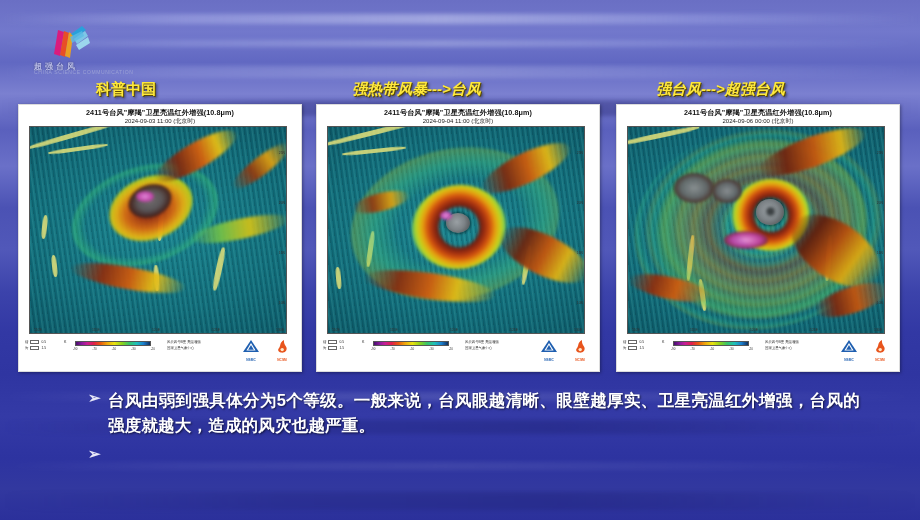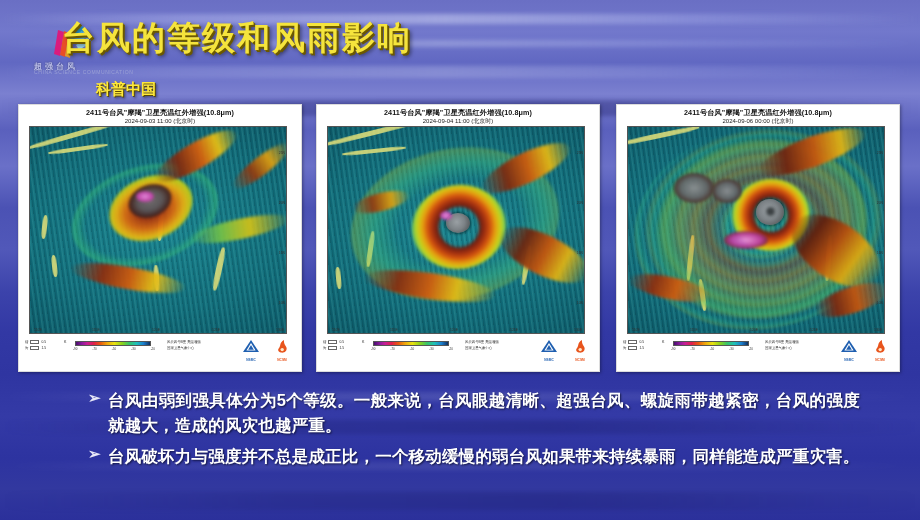--- a/index.html
+++ b/index.html
@@ -241,24 +241,25 @@
         <path d="M23 14 L34 6 L38 10 L27 18 Z" fill="#27a3dc"></path>
         <path d="M26 19 L37 11 L40 16 L29 24 Z" fill="#7fcbe8"></path>
         <path d="M28 25 L40 17 L42 23 L31 30 Z" fill="#9fdcef"></path>
         <path d="M22 17 L34 11 L36 16 L24 23 Z" fill="#5bbfe6" opacity=".8"></path>
       </g>
     </svg>
 
     <div id="logo-sub">超强台风</div>
     <div id="logo-sub-en">CHINA SCIENCE COMMUNICATION</div>
 
-    <div id="slide-title">台风的等级和风雨影响</div>
   </div>
 
   <div class="col-heading h1">科普中国</div>
+  <div class="col-heading h2">强热带风暴---&gt;台风</div>
+  <div class="col-heading h3">强台风---&gt;超强台风</div>
 
   <div class="panel" id="panel-1">
     <div class="panel-cap">2411号台风"摩羯"卫星亮温红外增强(10.8μm)</div>
     <div class="panel-cap2">2024-09-03 11:00 (北京时)</div>
 
     <div class="sat">
       <div class="ocean"></div>
 
       <div class="coast" style="left:-4px;  top:6px;   width:92px;  height:5px;  transform:rotate(-16deg);"></div>
       <div class="coast" style="left:18px;  top:20px;  width:60px;  height:4px;  transform:rotate(-8deg);"></div>
@@ -504,21 +505,20 @@
             <circle cx="10.2" cy="10.6" r="1.7" fill="#fde8c8"></circle>
           </svg>
         <span class="logo-cap" style="color:#e8541c;">NCSM</span>
       </div>
     </div>
   </div>
 
   <div id="bullets">
     <div class="bullet">
       <span class="bullet-marker">➢</span>
-      <div class="bullet-text">台风由弱到强具体分为5个等级。一般来说，台风眼越清晰、超强台风、螺旋雨带越紧密，台风的强度就越大，造成的风灾也越严重。</div>
+      <div class="bullet-text">台风由弱到强具体分为5个等级。一般来说，台风眼越清晰、眼壁越厚实、卫星亮温红外增强，台风的强度就越大，造成的风灾也越严重。</div>
     </div>
     <div class="bullet">
       <span class="bullet-marker">➢</span>
-      <div class="bullet-text">台风破坏力与强度并不总是成正比，一个移动缓慢的弱台风如果带来持续暴雨，同样能造成严重灾害。</div>
     </div>
   </div>
 
 </div>
 
 </body></html>

